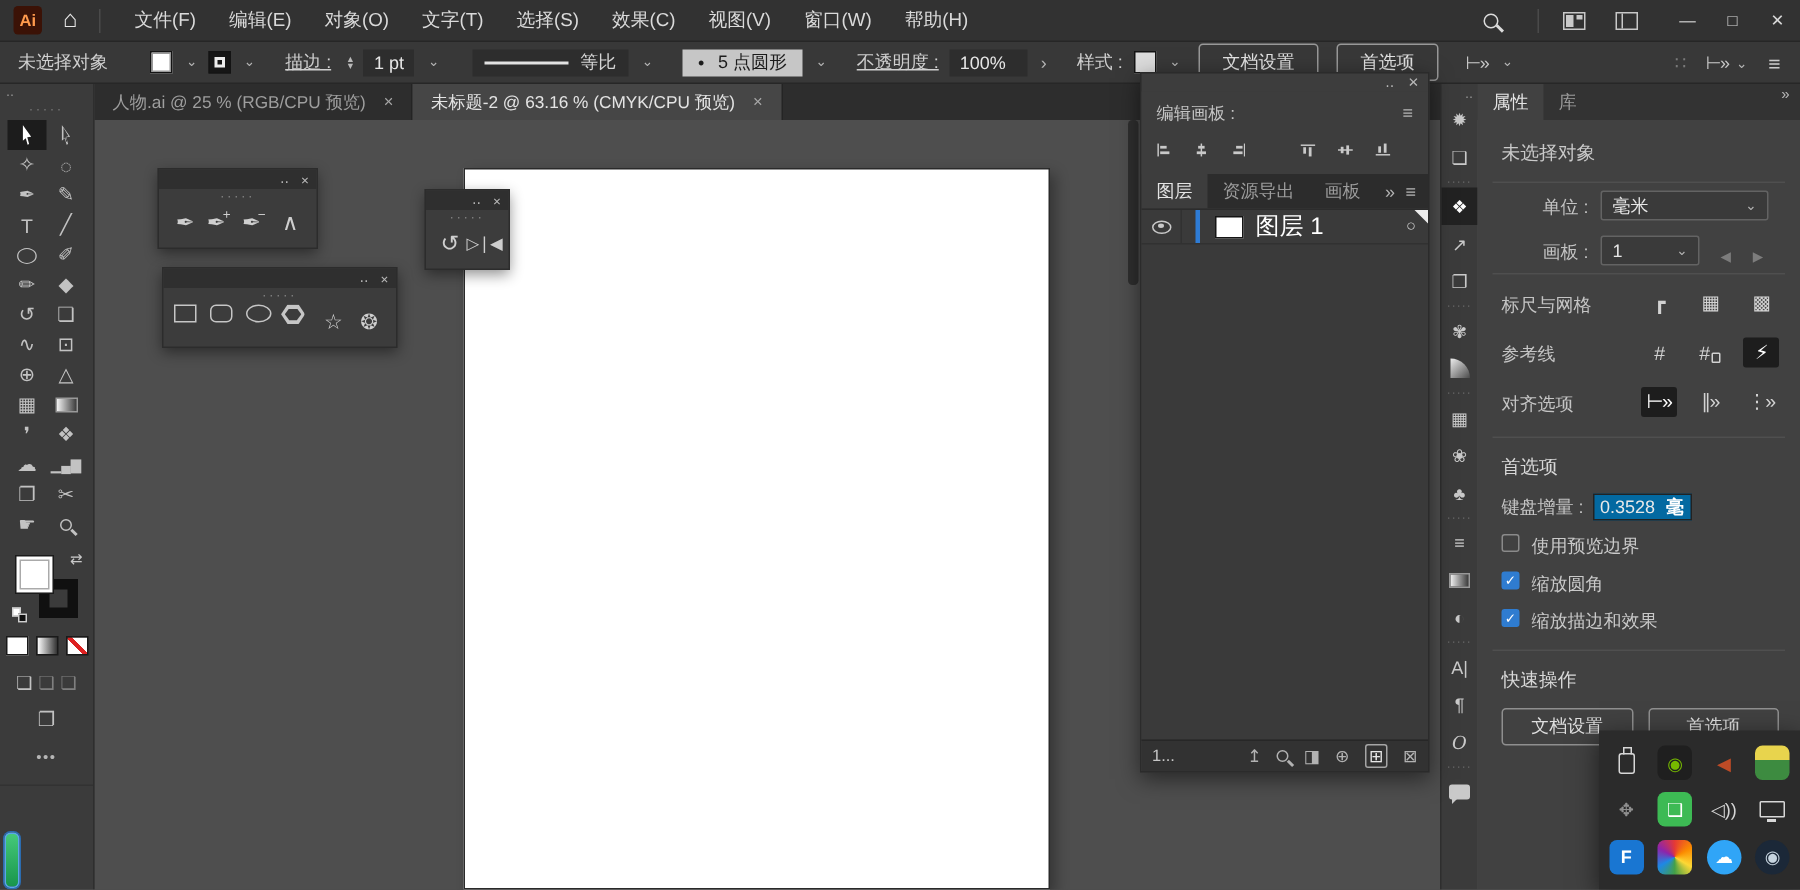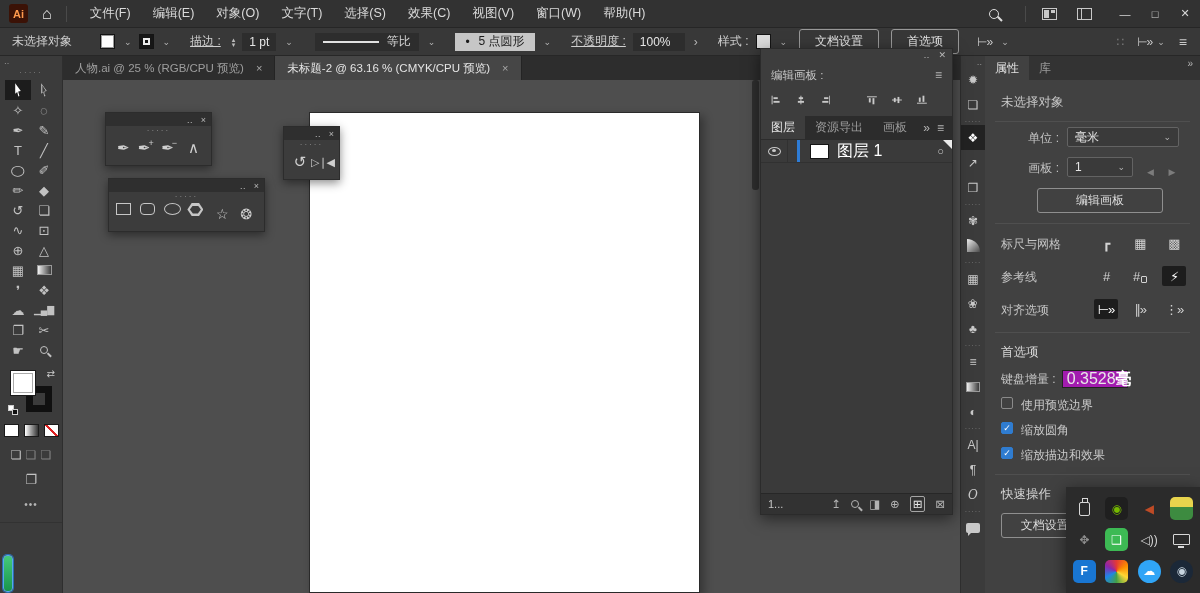--- a/index.html
+++ b/index.html
@@ -152,21 +152,21 @@
   .sel .chev{margin-left:auto}
   .sel.w-unit{width:112px}
   .sel.w-ab{width:66px}
   .pager{margin-left:14px;color:#7c7c7c;font-size:9px;letter-spacing:6px}
   .btn{border:1px solid #8f8f8f;border-radius:3px;color:#dedede;text-align:center;font-size:12px;padding:3px 0}
   .btn.edit-ab{width:126px;margin:6px 0 10px 52px}
   .spacer{flex:1}
   .pico{width:24px;height:20px;display:flex;align-items:center;justify-content:center;font-size:13px;color:#d2d2d2;margin-left:10px;letter-spacing:-1px}
   .pico.active{background:#1d1d1d;color:#fff;border-radius:2px}
   .pico.lock::after{content:"";width:4px;height:5px;border:1px solid #d2d2d2;margin-left:2px;margin-top:7px;border-radius:1px}
-  .kfield{width:66px;height:18px;background:#a21caf;border:1px solid #222;display:flex;align-items:center;padding:0 4px;color:#e8e8e8;margin-left:6px;font-size:16px}
+  .kfield{width:66px;height:18px;background:#0369a1;border:1px solid #222;display:flex;align-items:center;padding:0 4px;color:#e8e8e8;margin-left:6px;font-size:12px}
   .kfield .unit{margin-left:auto;font-weight:bold;color:#fff}
   .prop-check{display:flex;padding:4px 16px;color:#c9c9c9;font-size:12px}
   .cb-box{width:12px;height:12px;border:1px solid #8a8a8a;border-radius:2px;margin-right:8px;display:inline-flex;align-items:center;justify-content:center;font-size:9px;color:#fff}
   .prop-check.checked .cb-box{background:#2f7cd0;border-color:#2f7cd0}
   .prop-check.checked .cb-box::after{content:"✓"}
   .quick-btns{display:flex;gap:10px;padding:6px 14px 0 16px}
   .quick-btns .btn{flex:1}
   
   .tray{position:absolute;left:1066px;top:487px;width:134px;height:106px;background:#2b2b2b;box-shadow:0 4px 16px rgba(0,0,0,.55);display:grid;grid-template-columns:repeat(4,1fr);align-items:center;justify-items:center;padding:6px 2px;z-index:40}
   .tray-icon{width:23px;height:23px;border-radius:5px;display:flex;align-items:center;justify-content:center;font-size:13px;color:#ddd}
@@ -726,21 +726,20 @@
       </span>
     </div>
     <div class="p-row">
       <span class="lbl-r">画板 :</span>
       <span class="sel w-ab">
         <span>1</span>
         <span class="chev">⌄</span>
       </span>
       <span class="pager">◀ ▶</span>
     </div>
-    <div class="btn edit-ab">编辑画板</div>
     <div class="p-div"></div>
     <div class="p-row" style="padding-top:9px">
       <span class="lbl">标尺与网格</span>
       <span class="spacer"></span>
       <span style="display:flex">
 
       <span class="pico">
             <span>┏</span>
           </span>
           <span class="pico">

